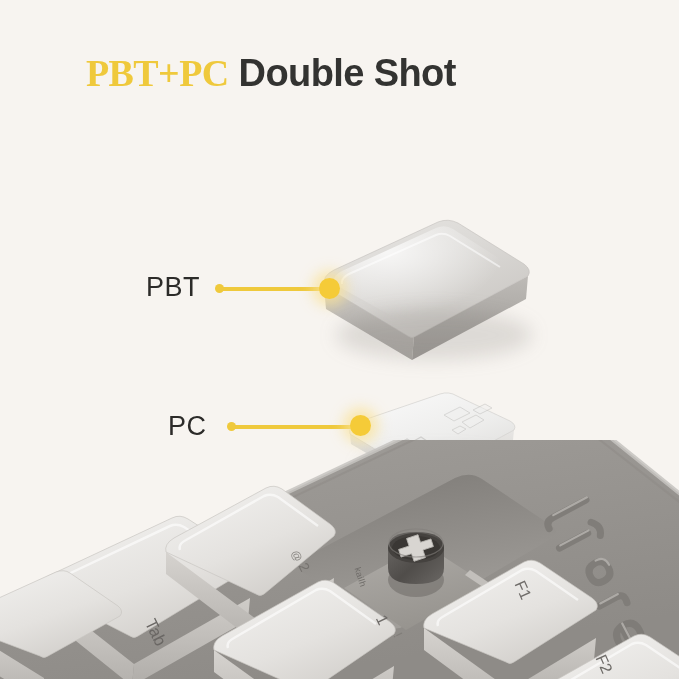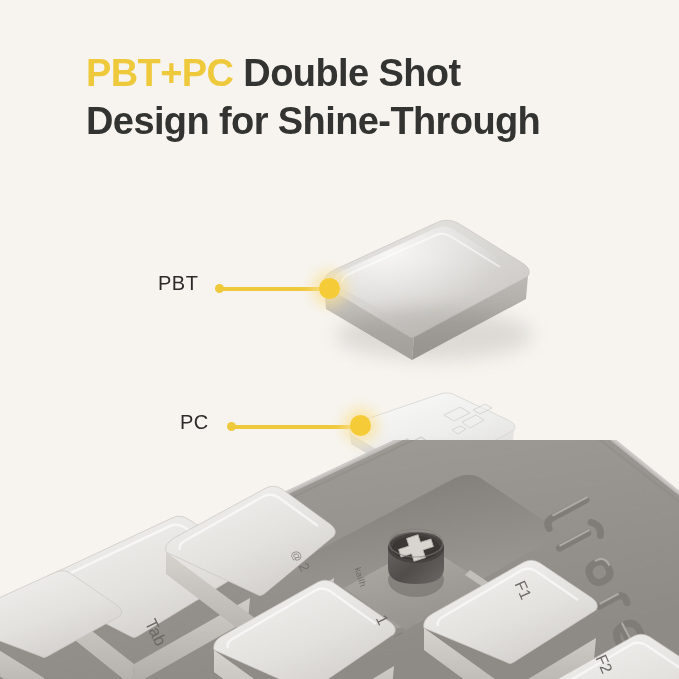--- a/index.html
+++ b/index.html
@@ -26,32 +26,31 @@
     position: absolute;
     left: 86px;
     top: 50px;
     width: 560px;
     font-size: 38px;
     line-height: 1.25;
     font-weight: 700;
     letter-spacing: -0.6px;
     color: #333331;
   }
-  .headline .accent { color: #EFC93C; }
+  .headline .accent { color: #EFC93C; font-family: Liberation Serif, serif; }
   .headline .line2 { display: block; }
 
   
   .callout-label {
     position: absolute;
-    font-size: 20px;
+    font-size: 27px;
     font-weight: 400;
     letter-spacing: 0.5px;
     color: #2C2B29;
     white-space: nowrap;
-    margin-left: 12px;
   }
   #label-pbt { left: 146px; top: 272px; }
   #label-pc  { left: 168px; top: 411px; }
 
   
   .leader {
     position: absolute;
     height: 4px;
     background: #EFC93C;
     border-radius: 2px;
@@ -148,21 +147,20 @@
                 transform: rotate(72deg); transform-origin: left top; color:#6F6C69;
                 letter-spacing: 0.3px; }
 </style>
 </head>
 <body>
 
 <div id="stage">
 
   <div class="headline">
     <span class="accent">PBT+PC</span><span> Double Shot</span>
-    <span class="line2">Design for Shine-Through</span>
   </div>
 
   <div id="esc-keycap">
     <div class="shadow-blob"></div>
     <svg width="240" height="152" viewBox="0 0 240 152">
       <defs>
         <linearGradient id="capTop" x1="0" y1="0" x2="0.75" y2="1">
           <stop offset="0%" stop-color="#E8E6E3"></stop>
           <stop offset="45%" stop-color="#DCDAD7"></stop>
           <stop offset="100%" stop-color="#C9C6C2"></stop>

